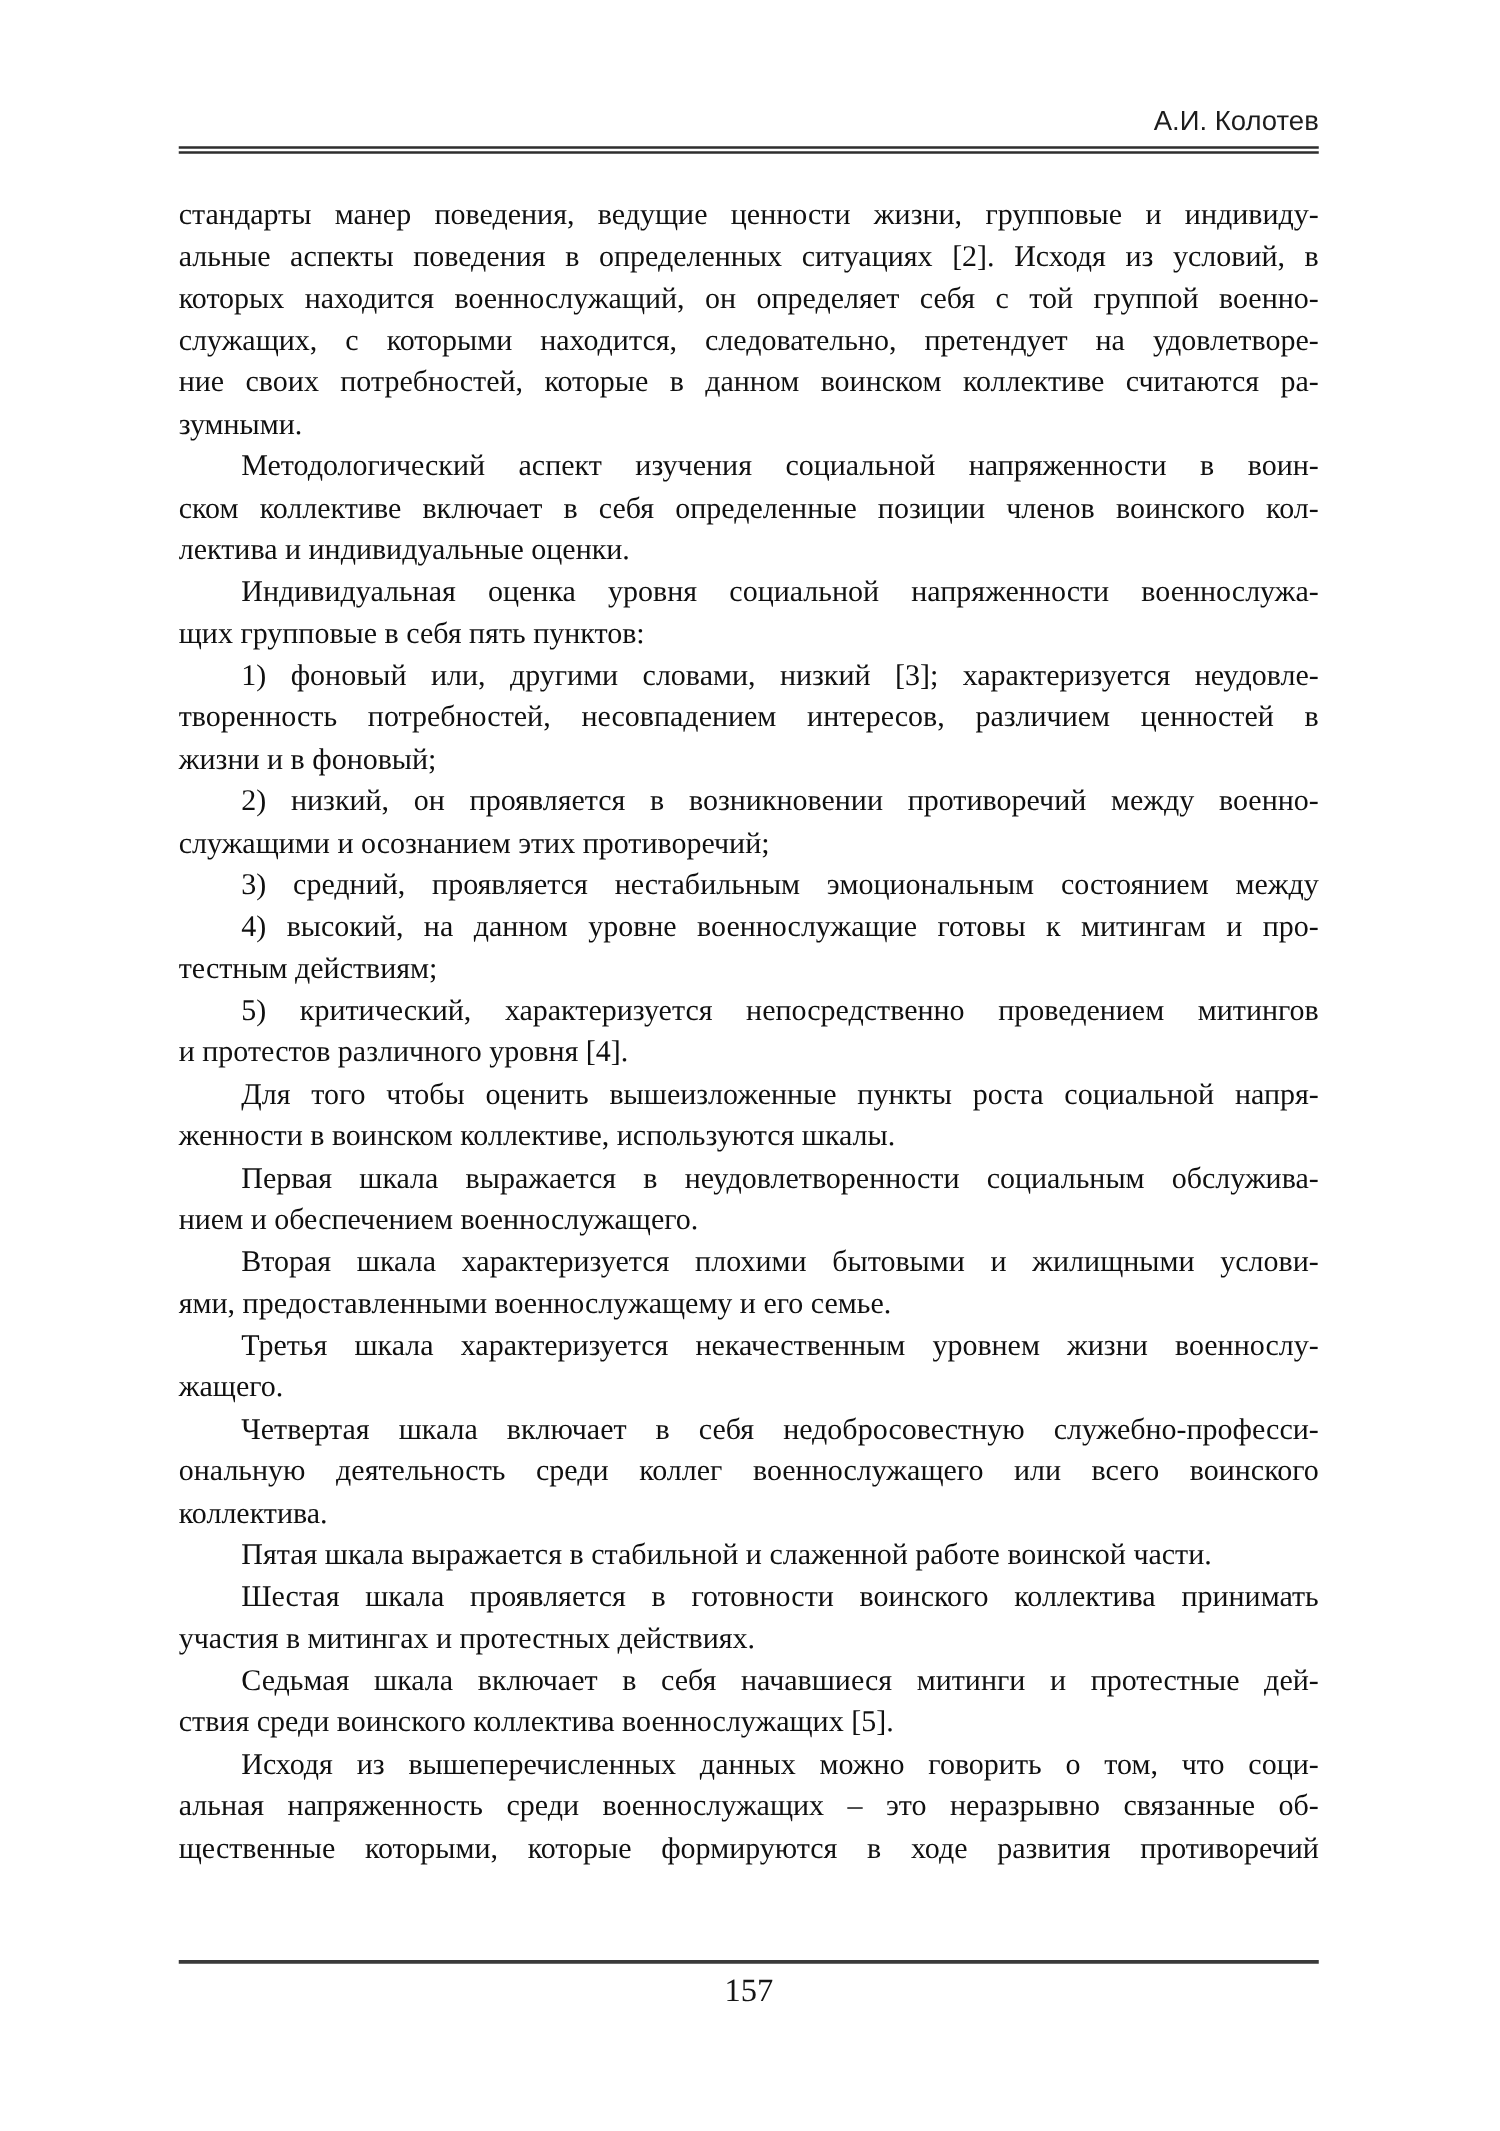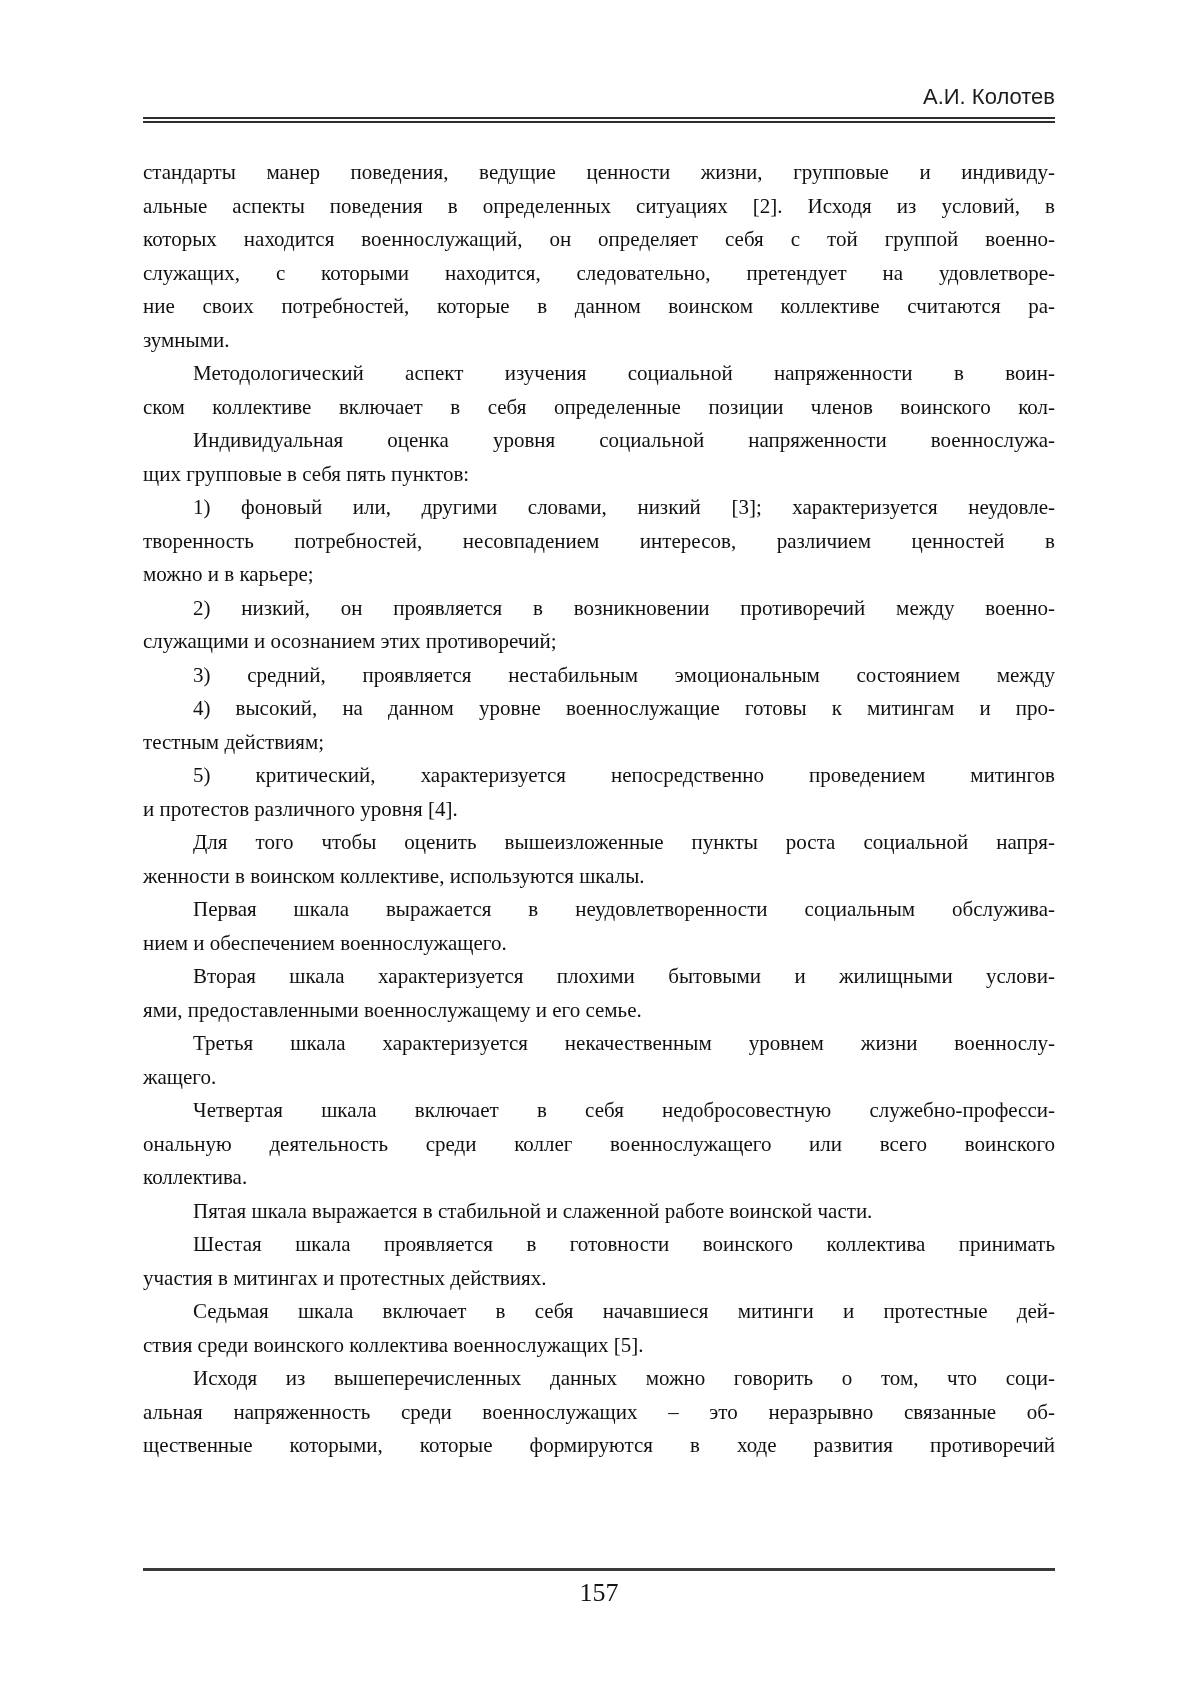--- a/index.html
+++ b/index.html
@@ -27,21 +27,21 @@
     height: 2px;
     border-top: 2px solid #2e2e2e;
     border-bottom: 2px solid #2e2e2e;
   }
   .body-text {
     position: absolute; top: 156px; left: 143px; width: 912px;
     color: #101010;
   }
   .line {
     height: 33.5px; line-height: 33.5px;
-    font-size: 21px;
+    font-size: 24px;
     text-align: left;
     white-space: normal;
   }
   .line.just {
     text-align: justify;
     text-align-last: justify;
   }
   .line.indent { text-indent: 50px; }
   .footer-rule {
     position: absolute; top: 1568px; left: 143px; width: 912px;
@@ -65,25 +65,26 @@
 
   <div class="body-text">
       <div class="line just">стандарты манер поведения, ведущие ценности жизни, групповые и индивиду-</div>
       <div class="line just">альные аспекты поведения в определенных ситуациях [2]. Исходя из условий, в</div>
       <div class="line just">которых находится военнослужащий, он определяет себя с той группой военно-</div>
       <div class="line just">служащих, с которыми находится, следовательно, претендует на удовлетворе-</div>
       <div class="line just">ние своих потребностей, которые в данном воинском коллективе считаются ра-</div>
       <div class="line">зумными.</div>
       <div class="line just indent">Методологический аспект изучения социальной напряженности в воин-</div>
       <div class="line just">ском коллективе включает в себя определенные позиции членов воинского кол-</div>
+      <div class="line">лектива и индивидуальные оценки.</div>
       <div class="line just indent">Индивидуальная оценка уровня социальной напряженности военнослужа-</div>
       <div class="line">щих групповые в себя пять пунктов:</div>
       <div class="line just indent">1) фоновый или, другими словами, низкий [3]; характеризуется неудовле-</div>
       <div class="line just">творенность потребностей, несовпадением интересов, различием ценностей в</div>
-      <div class="line">можно и в карьере;</div>
+      <div class="line">жизни и в фоновый;</div>
       <div class="line just indent">2) низкий, он проявляется в возникновении противоречий между военно-</div>
       <div class="line">служащими и осознанием этих противоречий;</div>
       <div class="line just indent">3) средний, проявляется нестабильным эмоциональным состоянием между</div>
       <div class="line just indent">4) высокий, на данном уровне военнослужащие готовы к митингам и про-</div>
       <div class="line">тестным действиям;</div>
       <div class="line just indent">5) критический, характеризуется непосредственно проведением митингов</div>
       <div class="line">и протестов различного уровня [4].</div>
       <div class="line just indent">Для того чтобы оценить вышеизложенные пункты роста социальной напря-</div>
       <div class="line">женности в воинском коллективе, используются шкалы.</div>
       <div class="line just indent">Первая шкала выражается в неудовлетворенности социальным обслужива-</div>

